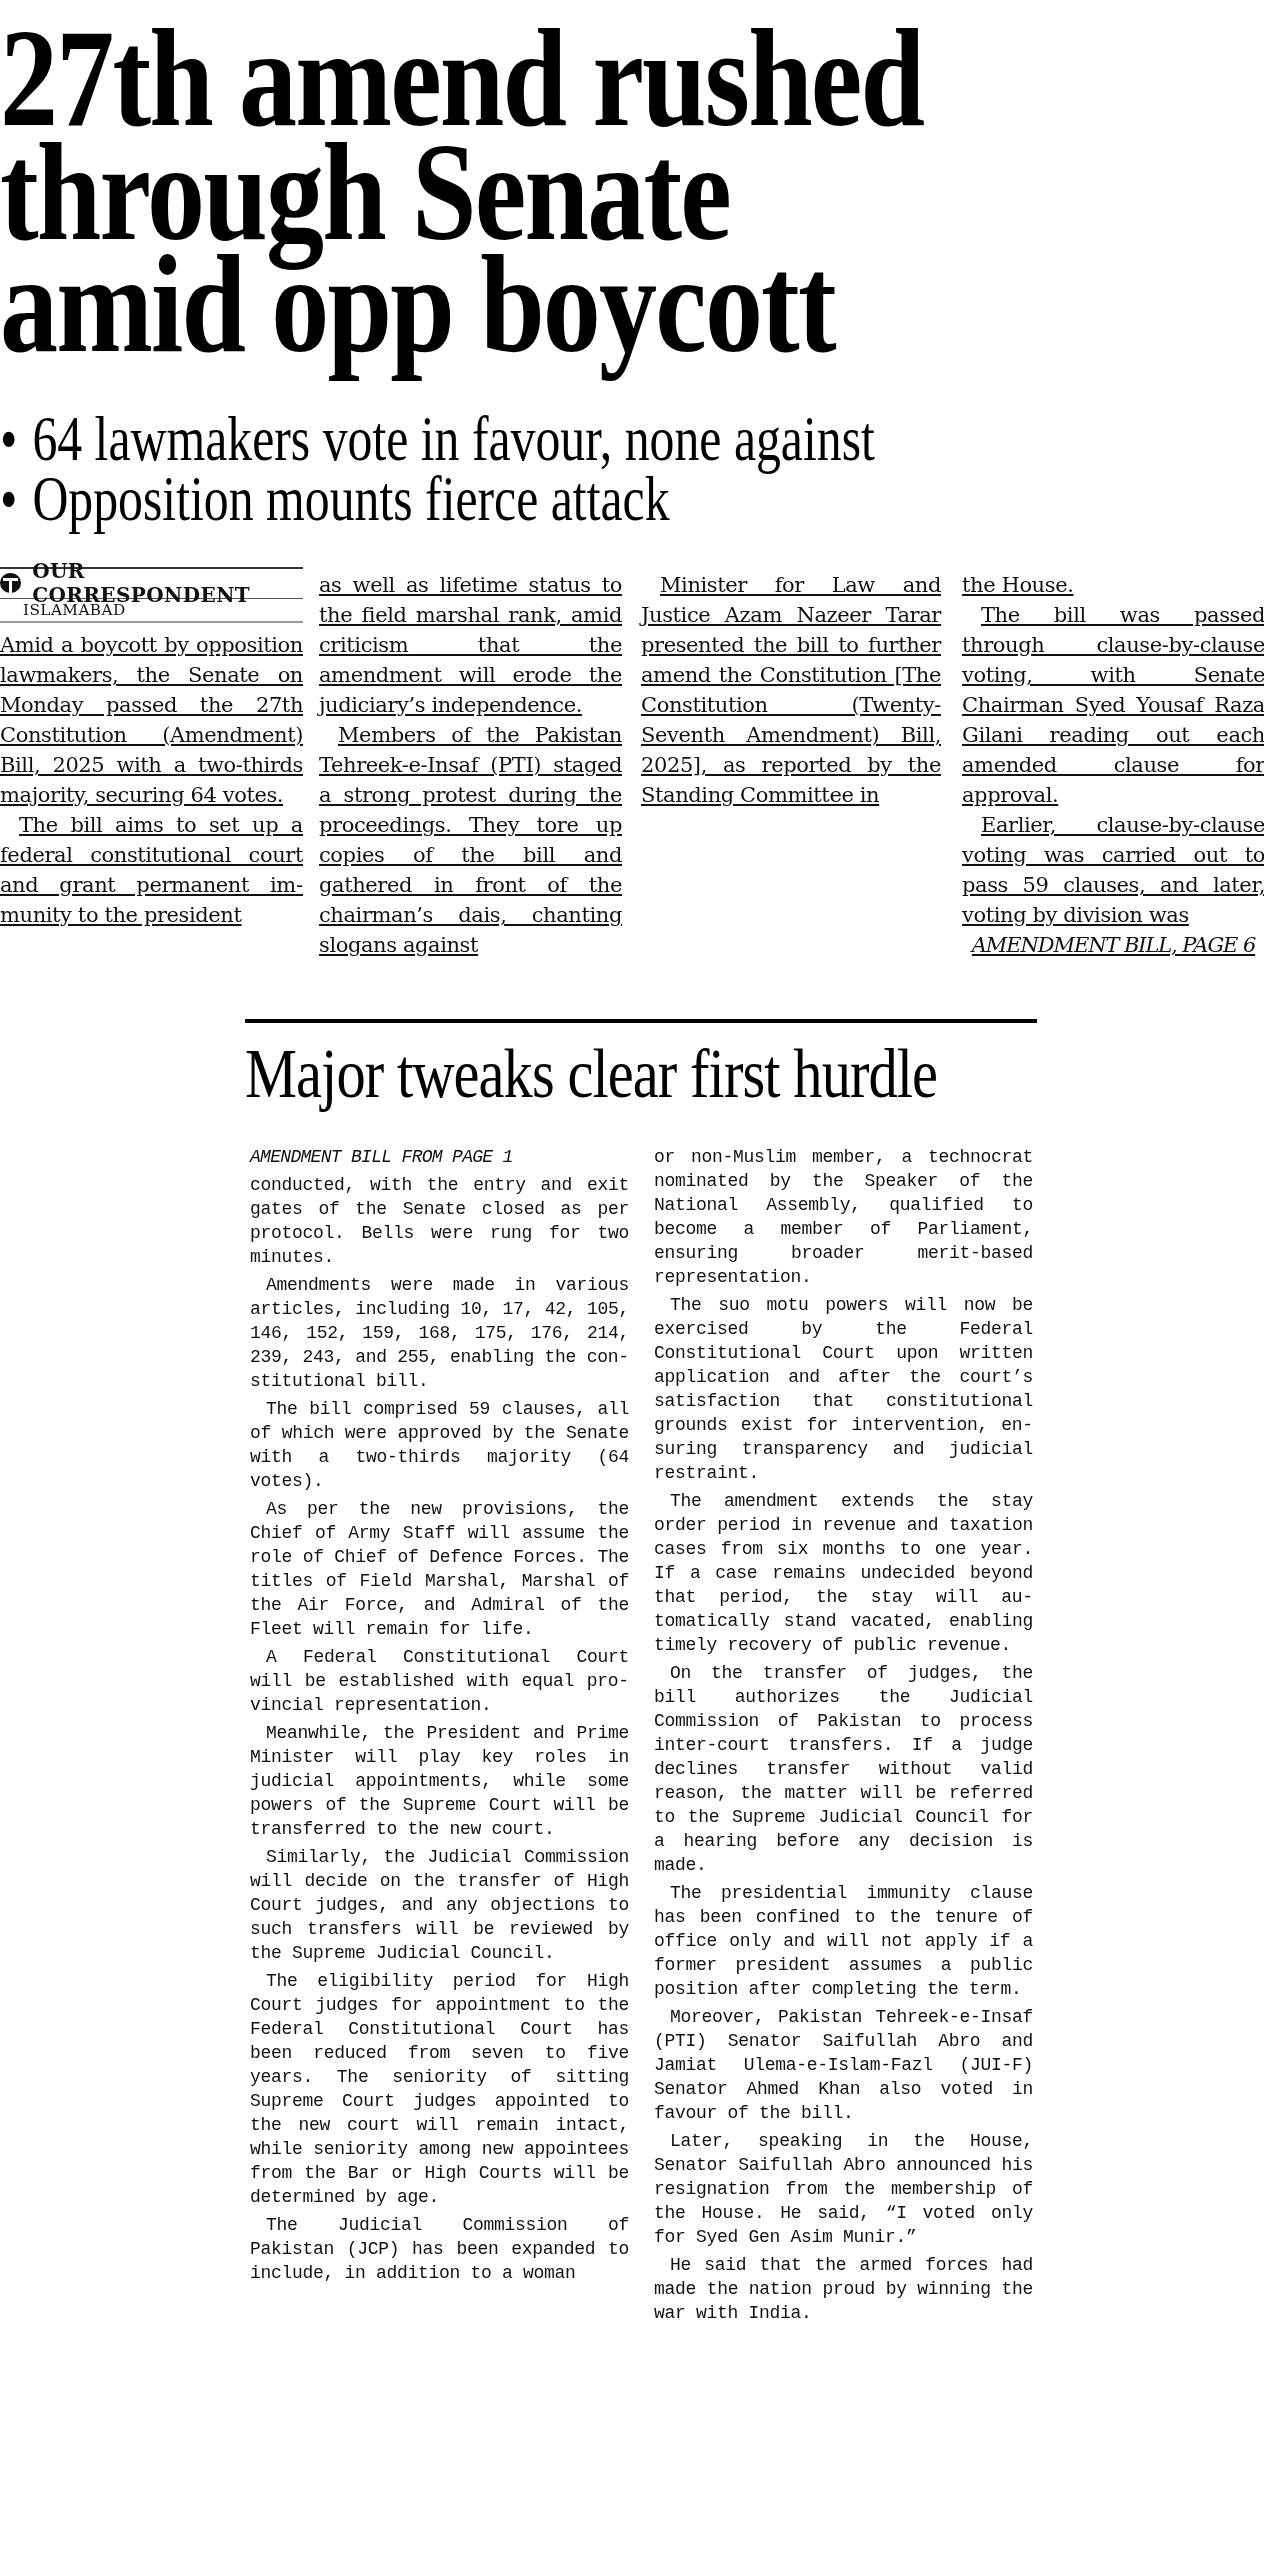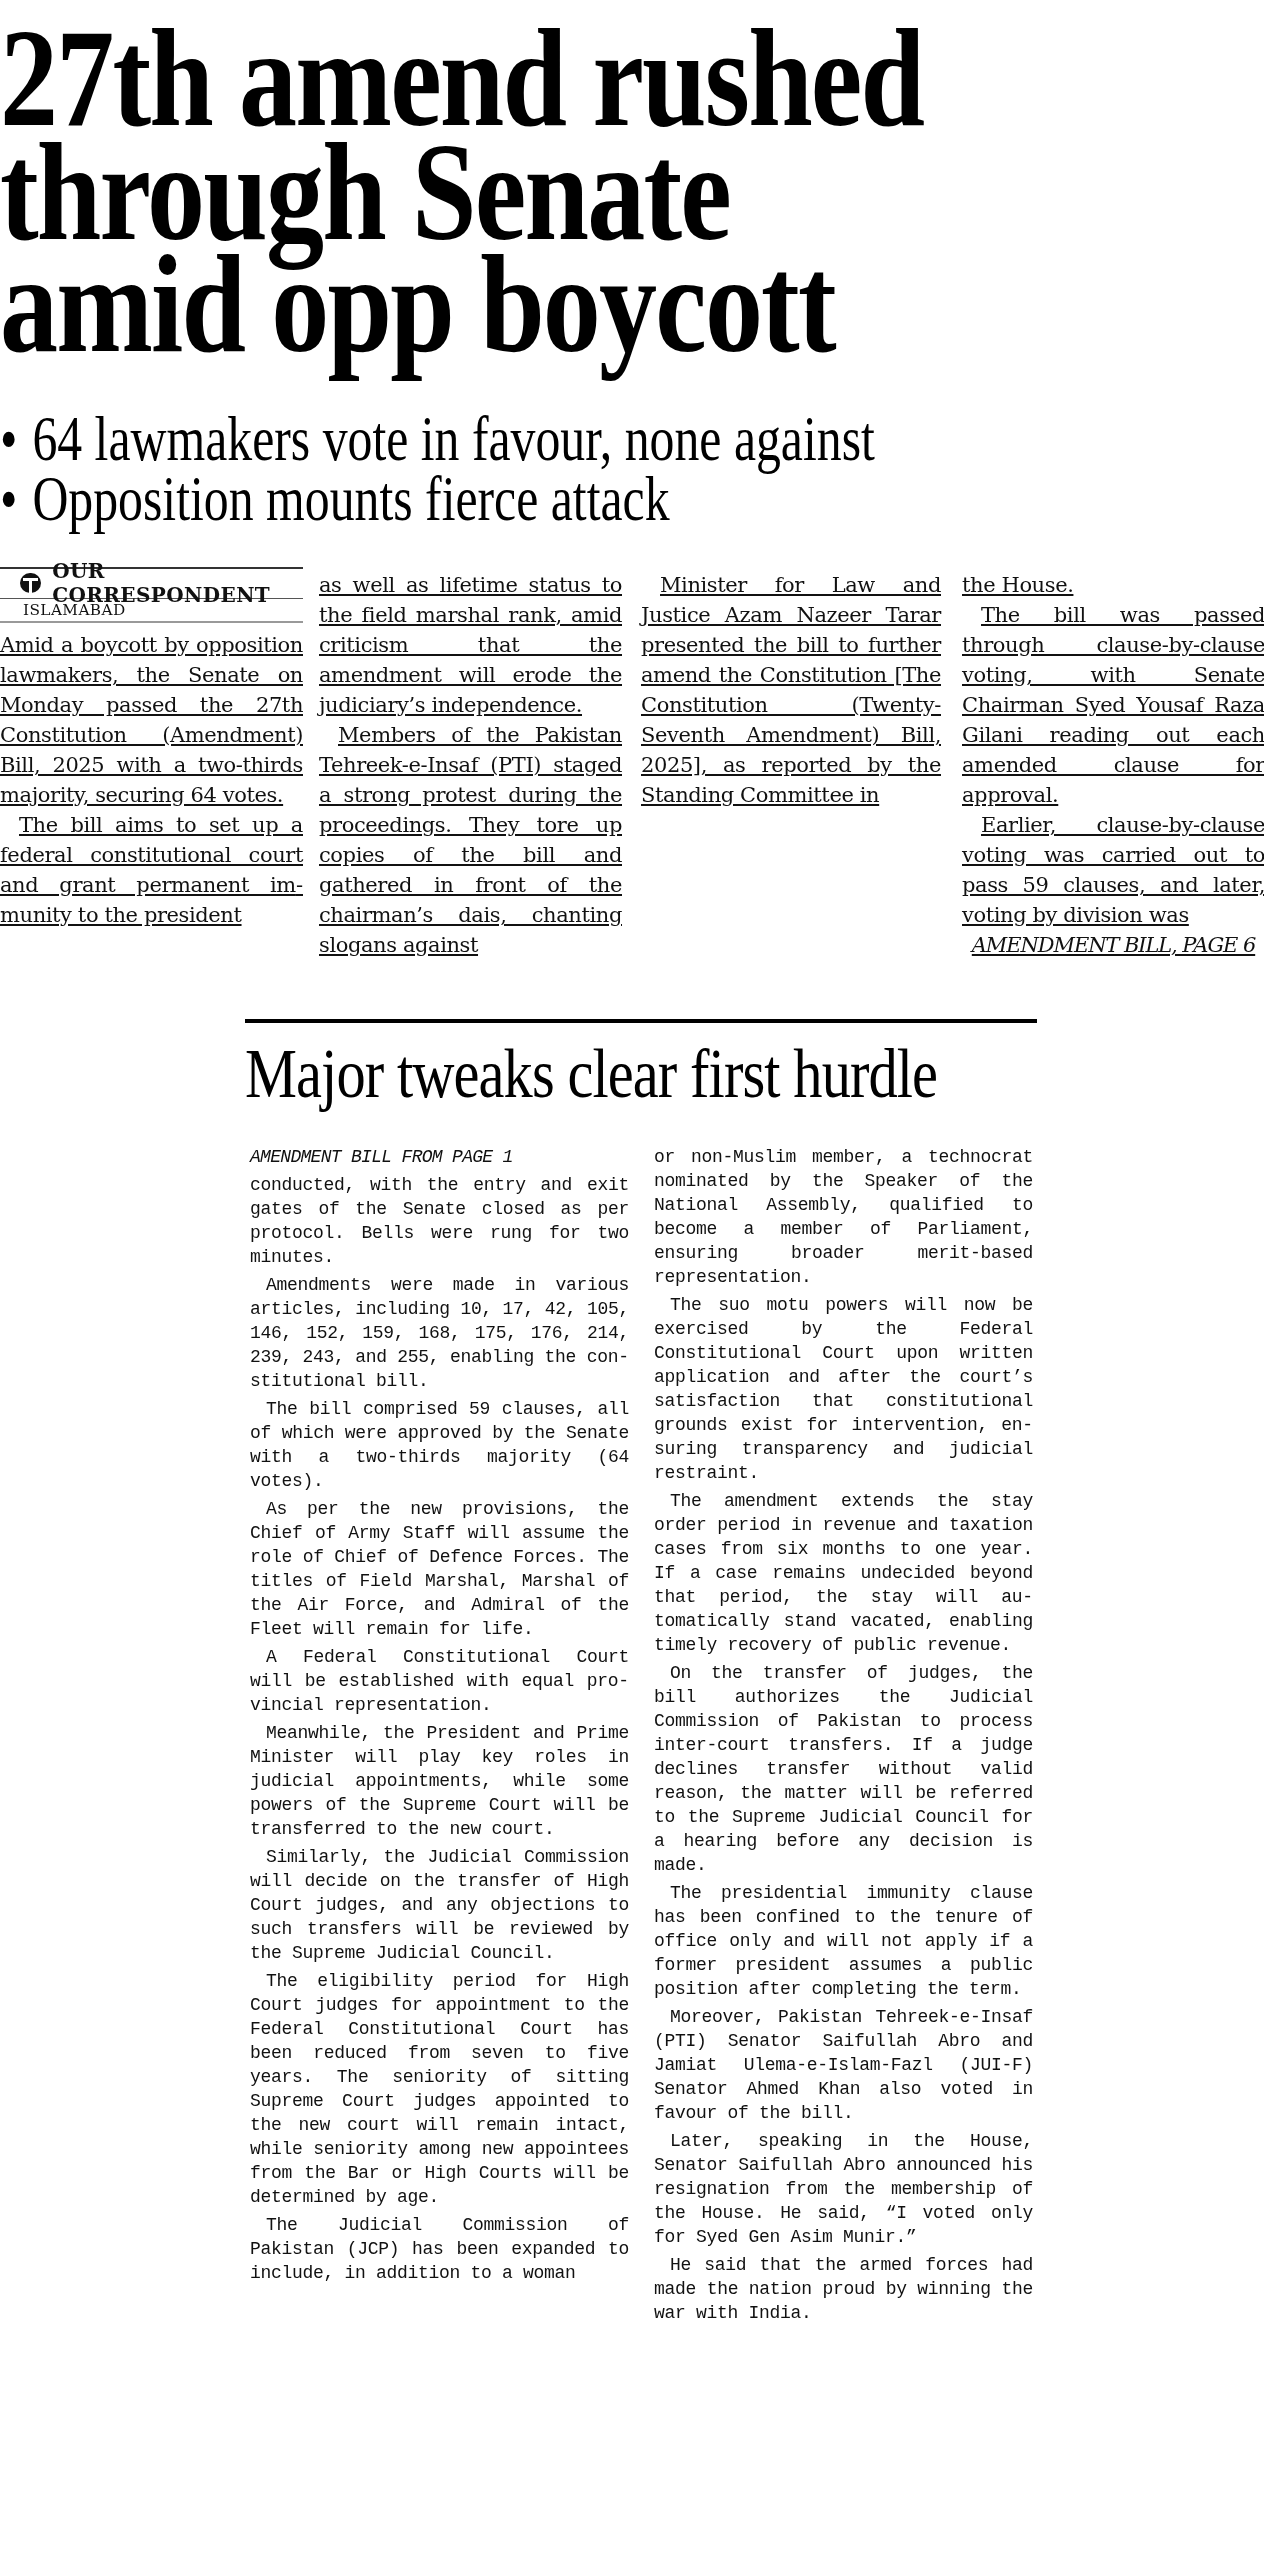--- a/index.html
+++ b/index.html
@@ -15,21 +15,21 @@
   .deck { position: absolute; left: 0; font-family: "Liberation Serif", serif; font-size: 63px; line-height: 1;
           white-space: nowrap; transform-origin: 0 0; transform: scaleX(0.79); color: #000; }
   .deck1 { top: 408px; }
   .deck2 { top: 468px; }
   .deck .bullet { display: inline-block; width: 41px; }
 
   
   .byline { position: absolute; left: 0; top: 567px; width: 303px; }
   .byline .rule-top { height: 1.5px; background: #333; }
   .byline .name { display: flex; align-items: center; height: 29px; font-family: "DejaVu Serif", serif;
-                  font-weight: bold; font-size: 20px; letter-spacing: 0.4px; padding-left: 20px; }
+                  font-weight: bold; font-size: 20px; letter-spacing: 0.4px; }
   .byline .logo { width: 20.5px; height: 20.5px; border-radius: 50%; background: #111; position: relative; margin-right: 11.7px; flex: none; }
   .byline .logo::before { content: ""; position: absolute; left: 2.9px; right: 2.9px; top: 5.1px; height: 2.9px; background: #fff; }
   .byline .logo::after { content: ""; position: absolute; left: 8.8px; width: 2.9px; top: 5.1px; bottom: 0; background: #fff; }
   .byline .rule-mid { height: 1.5px; background: #555; }
   .byline .dateline { height: 22px; font-family: "DejaVu Serif", serif; font-size: 15.3px; line-height: 22px; letter-spacing: 0.4px; padding-left: 23px; }
   .byline .rule-bot { height: 1.5px; background: #999; }
 
   
   .col { position: absolute; font-family: "DejaVu Serif", serif; font-size: 21px; line-height: 30px;
          text-align: justify; hyphens: manual; color: #111; letter-spacing: -0.4px; }

